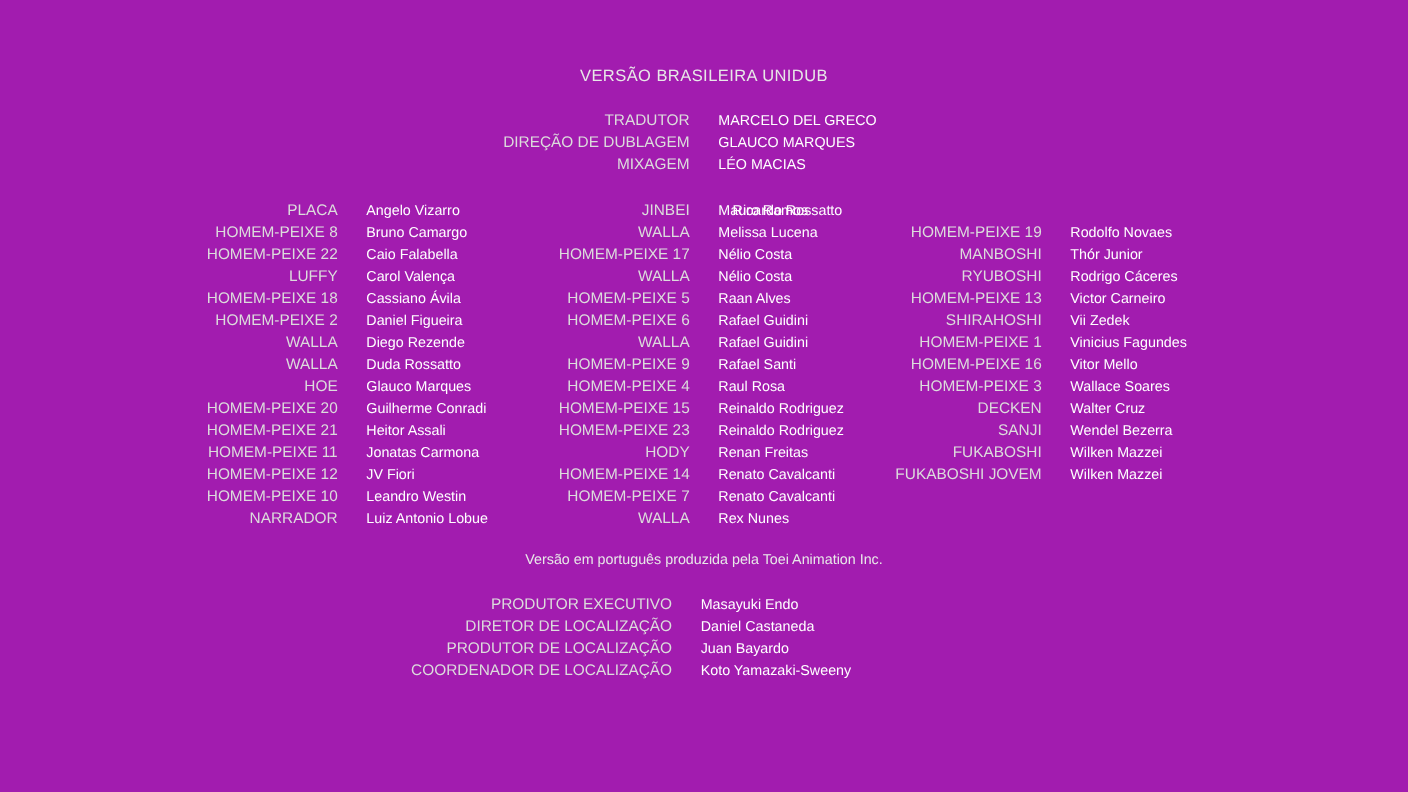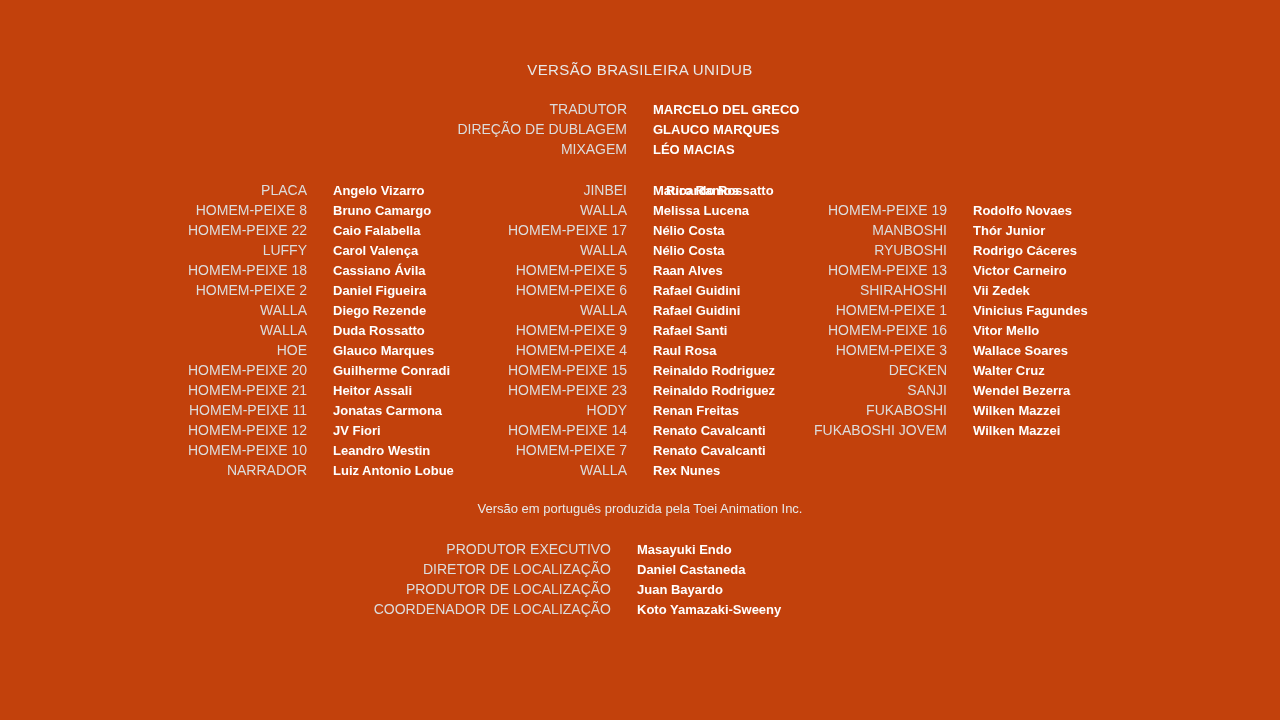--- a/index.html
+++ b/index.html
@@ -1,20 +1,20 @@
 <!DOCTYPE html>
 <html><head>
 <meta charset="utf-8">
 <style>
   html, body { margin: 0; padding: 0; background: #000; }
   .screen {
     position: relative;
     width: 1280px;
     height: 720px;
-    background: #c2410c;
+    background: #a21caf;
     overflow: hidden;
     font-family: "Liberation Sans", sans-serif;
     -webkit-font-smoothing: antialiased;
   }
   .title {
     position: absolute;
     top: 61px;
     left: 0;
     width: 100%;
     text-align: center;
@@ -33,21 +33,21 @@
   .role {
     width: 307px;
     text-align: right;
     font-size: 14px;
     color: #dcdcdc;
     flex: none;
   }
   .name {
     margin-left: 26px;
     font-size: 13px;
-    font-weight: bold;
+    font-weight: normal;
     color: #ffffff;
   }
   #staff-top    { left: 320px; top: 99px; }
   #staff-bottom { left: 304px; top: 539px; }
   .cast-col { position: absolute; top: 180px; }
   #cast-col-1 { left: 0px; }
   #cast-col-2 { left: 320px; }
   #cast-col-3 { left: 640px; }
   .note {
     position: absolute;

